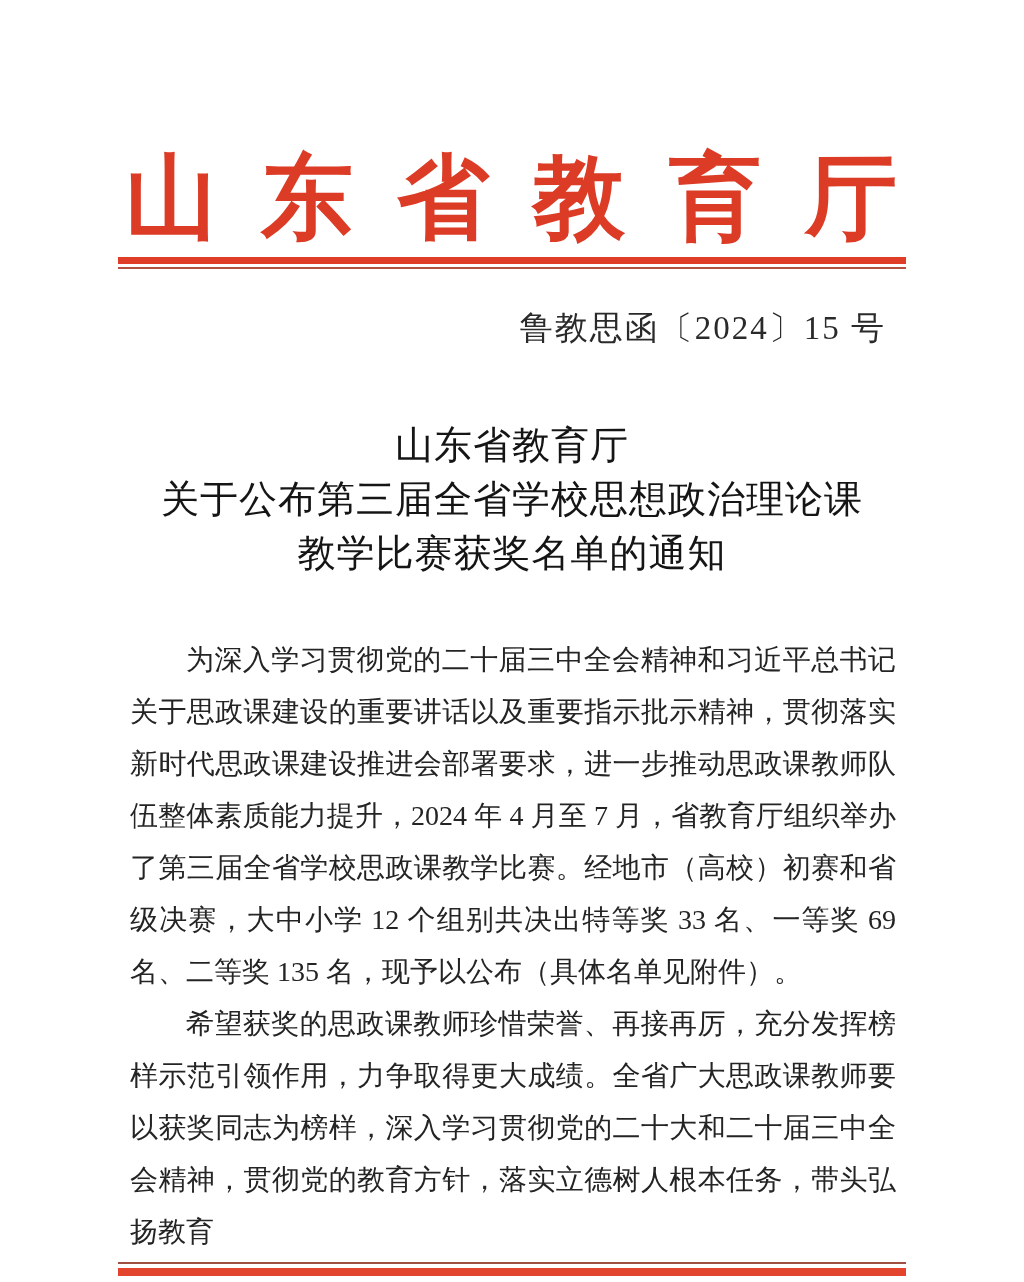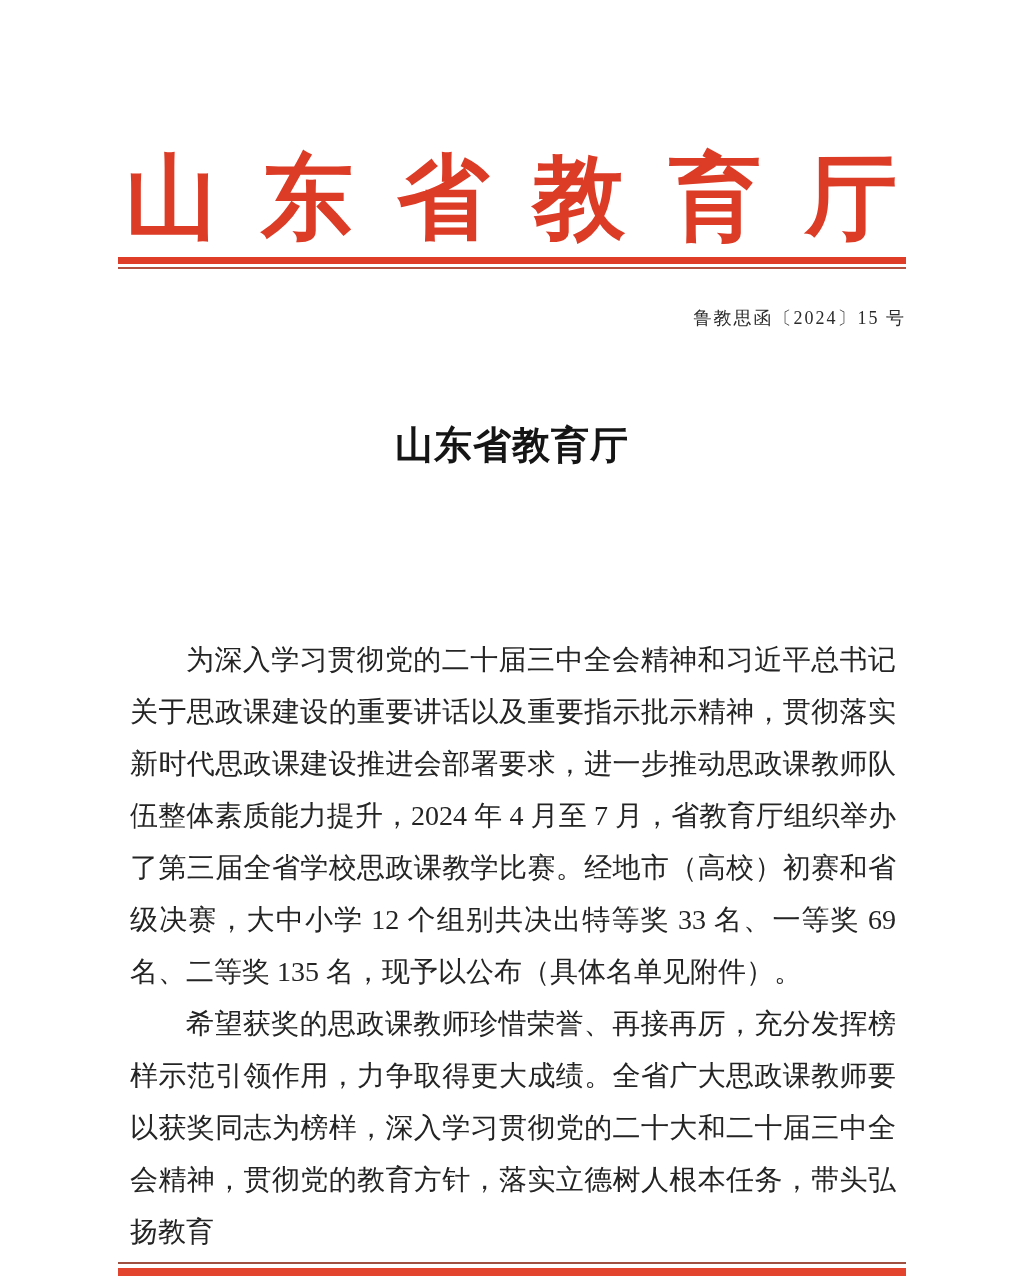--- a/index.html
+++ b/index.html
@@ -38,38 +38,38 @@
     top: 257px;
     left: 118px;
     width: 788px;
   }
   .rule-top .thick { height: 7px; background: #df3d27; }
   .rule-top .thin  { height: 2px; background: #b25140; margin-top: 3px; }
   
   .doc-number {
     position: absolute;
     top: 306px;
-    right: 118px;
-    font-size: 18px;
+    right: 138px;
+    font-size: 33px;
     letter-spacing: 2px;
     color: #2a2a2a;
     white-space: nowrap;
   }
   
   .title {
     position: absolute;
     top: 418px;
     left: 0;
     width: 100%;
     text-align: center;
   }
   .title .line {
     font-size: 38px;
     line-height: 54px;
-    font-weight: 700;
+    font-weight: 400;
     color: #151515;
     letter-spacing: 1px;
   }
   
   .body {
     position: absolute;
     top: 634px;
     left: 130px;
     width: 766px;
     font-size: 28px;
@@ -106,20 +106,22 @@
 
   <div class="rule-top">
     <div class="thick"></div>
     <div class="thin"></div>
   </div>
 
   <div class="doc-number">鲁教思函〔2024〕15 号</div>
 
   <div class="title">
     <div class="line">山东省教育厅</div>
+    <div class="line">关于公布第三届全省学校思想政治理论课</div>
+    <div class="line">教学比赛获奖名单的通知</div>
   </div>
 
   <div class="body">
     <p class="indent">为深入学习贯彻党的二十届三中全会精神和习近平总书记关于思政课建设的重要讲话以及重要指示批示精神，贯彻落实新时代思政课建设推进会部署要求，进一步推动思政课教师队伍整体素质能力提升，2024 年 4 月至 7 月，省教育厅组织举办了第三届全省学校思政课教学比赛。经地市（高校）初赛和省级决赛，大中小学 12 个组别共决出特等奖 33 名、一等奖 69 名、二等奖 135 名，现予以公布（具体名单见附件）。</p>
     <p class="indent">希望获奖的思政课教师珍惜荣誉、再接再厉，充分发挥榜样示范引领作用，力争取得更大成绩。全省广大思政课教师要以获奖同志为榜样，深入学习贯彻党的二十大和二十届三中全会精神，贯彻党的教育方针，落实立德树人根本任务，带头弘扬教育</p>
   </div>
 
   <div class="rule-bottom">
     <div class="thin"></div>
     <div class="thick"></div>

